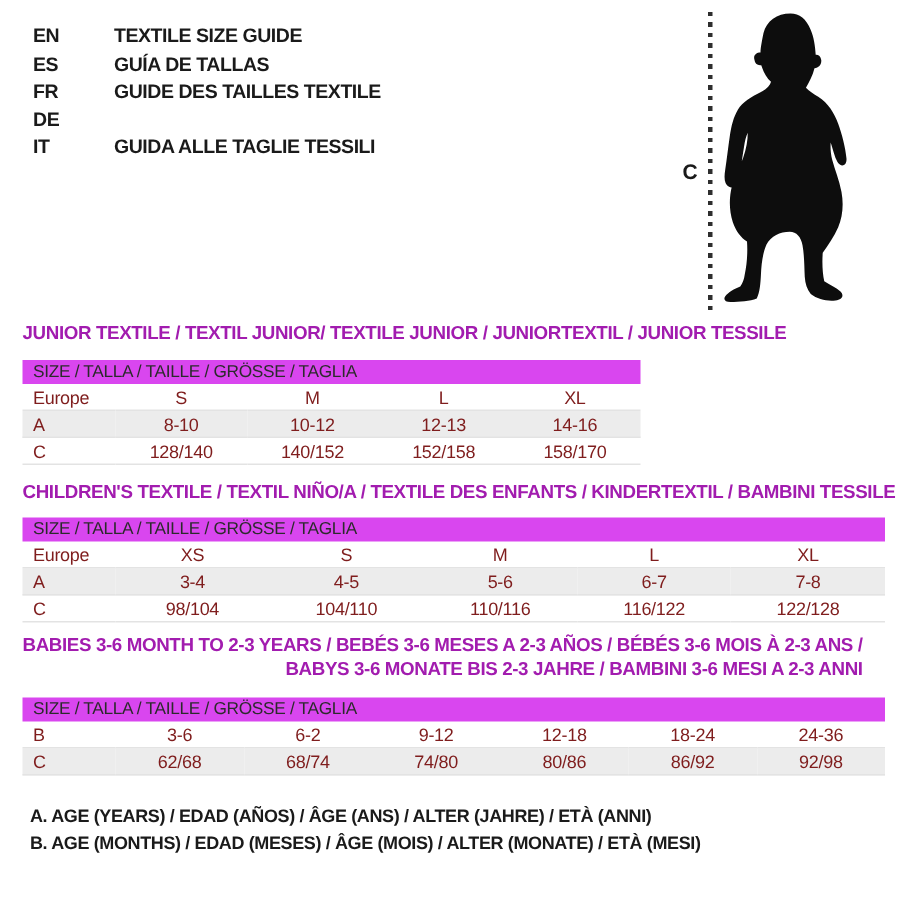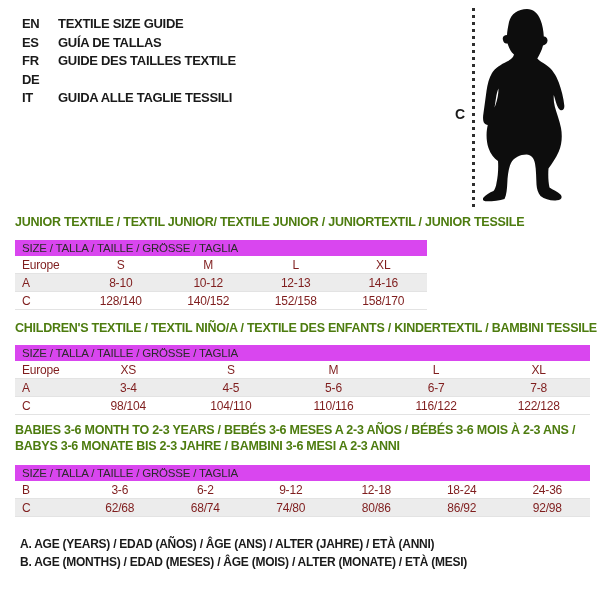--- a/index.html
+++ b/index.html
@@ -6,36 +6,36 @@
   body{
     width:600px;height:600px;position:relative;background:#ffffff;
     font-family:"Liberation Sans","DejaVu Sans",sans-serif;
     color:#1a1a1a;overflow:hidden;
     -webkit-font-smoothing:antialiased;
   }
   .abs{position:absolute;}
 
   
   .lang-block{left:22px;top:15px;font-size:13px;font-weight:700;letter-spacing:-0.3px;}
-  .lang-row{display:flex;line-height:18.6px;}
+  .lang-row{display:flex;line-height:18.6px;gap:18px;}
   .lang-code{width:36px;flex:0 0 36px;}
   .lang-text{white-space:nowrap;}
 
   
   .measure-line{
     left:472px;top:8px;width:3px;height:199px;
     background:repeating-linear-gradient(to bottom,#2e2e2e 0 3px,transparent 3px 7px);
   }
   .figure-label{left:455px;top:106px;font-size:14px;font-weight:700;}
   .silhouette{left:479px;top:5px;}
 
   
   .table-title{
     left:15px;font-size:12.5px;font-weight:700;letter-spacing:-0.25px;
-    white-space:pre-line;line-height:15.5px;color:#4d7c0f;
+    white-space:pre-line;line-height:15.5px;color:#a21caf;
   }
   .size-bar{
     left:15px;height:16px;background:#d946ef;color:#2b2b2b;
     font-size:11.5px;line-height:16px;padding-left:7px;box-sizing:border-box;
     letter-spacing:-0.2px;
   }
   table.size-table{
     left:15px;border-collapse:collapse;table-layout:fixed;
     font-size:12px;letter-spacing:-0.2px;color:#7f1d1d;
   }
@@ -183,21 +183,21 @@
         <td>C</td>
         <td>98/104</td>
         <td>104/110</td>
         <td>110/116</td>
         <td>116/122</td>
         <td>122/128</td>
       </tr>
     </tbody>
 </table>
 
-<div class="abs table-title" style="top:423px;">BABIES 3-6 MONTH TO 2-3 YEARS / BEBÉS 3-6 MESES A 2-3 AÑOS / BÉBÉS 3-6 MOIS À 2-3 ANS /
+<div class="abs table-title" style="top:423px;text-align:right;">BABIES 3-6 MONTH TO 2-3 YEARS / BEBÉS 3-6 MESES A 2-3 AÑOS / BÉBÉS 3-6 MOIS À 2-3 ANS /
 BABYS 3-6 MONATE BIS 2-3 JAHRE / BAMBINI 3-6 MESI A 2-3 ANNI</div>
 <div class="abs size-bar w-wide" style="top:465px;">SIZE / TALLA / TAILLE / GRÖSSE / TAGLIA</div>
 <table class="abs size-table w-wide" style="top:481px;">
   <tbody>
       <tr>
         <td>B</td>
         <td>3-6</td>
         <td>6-2</td>
         <td>9-12</td>
         <td>12-18</td>

